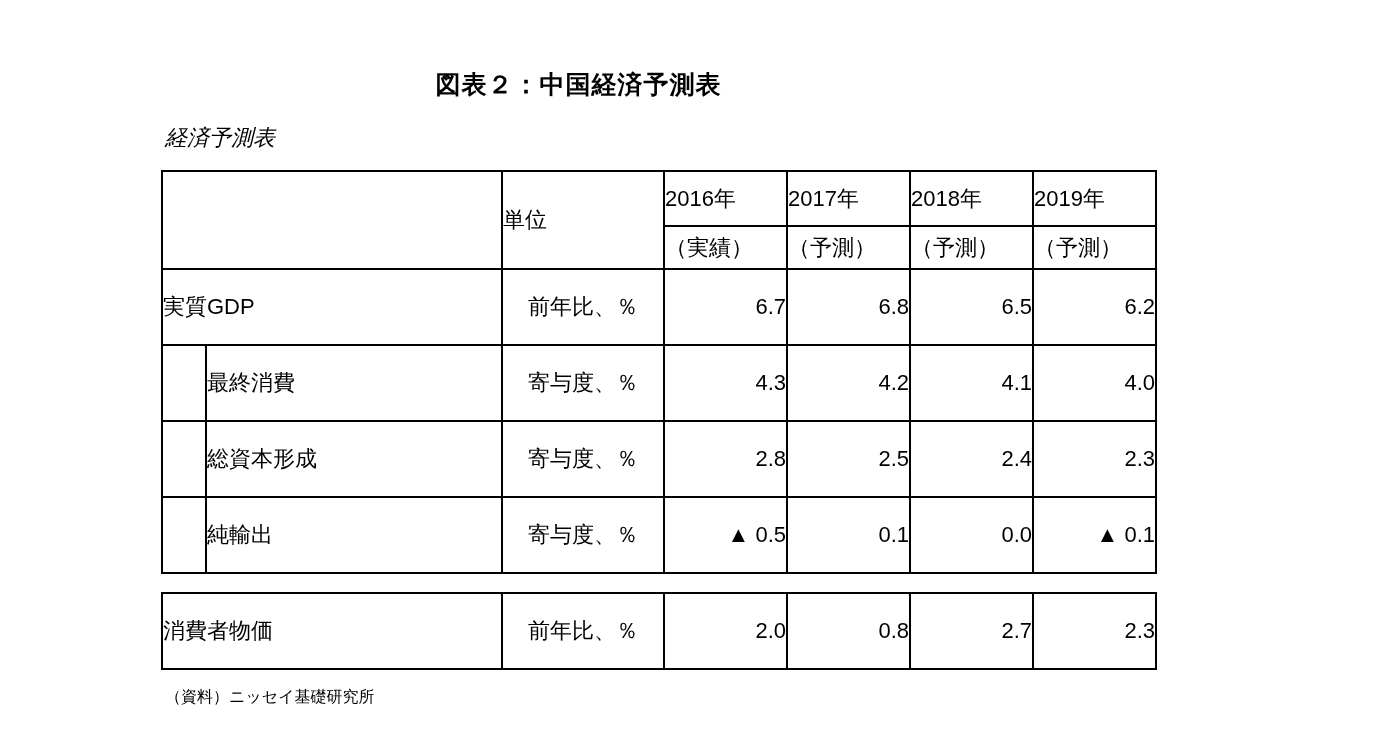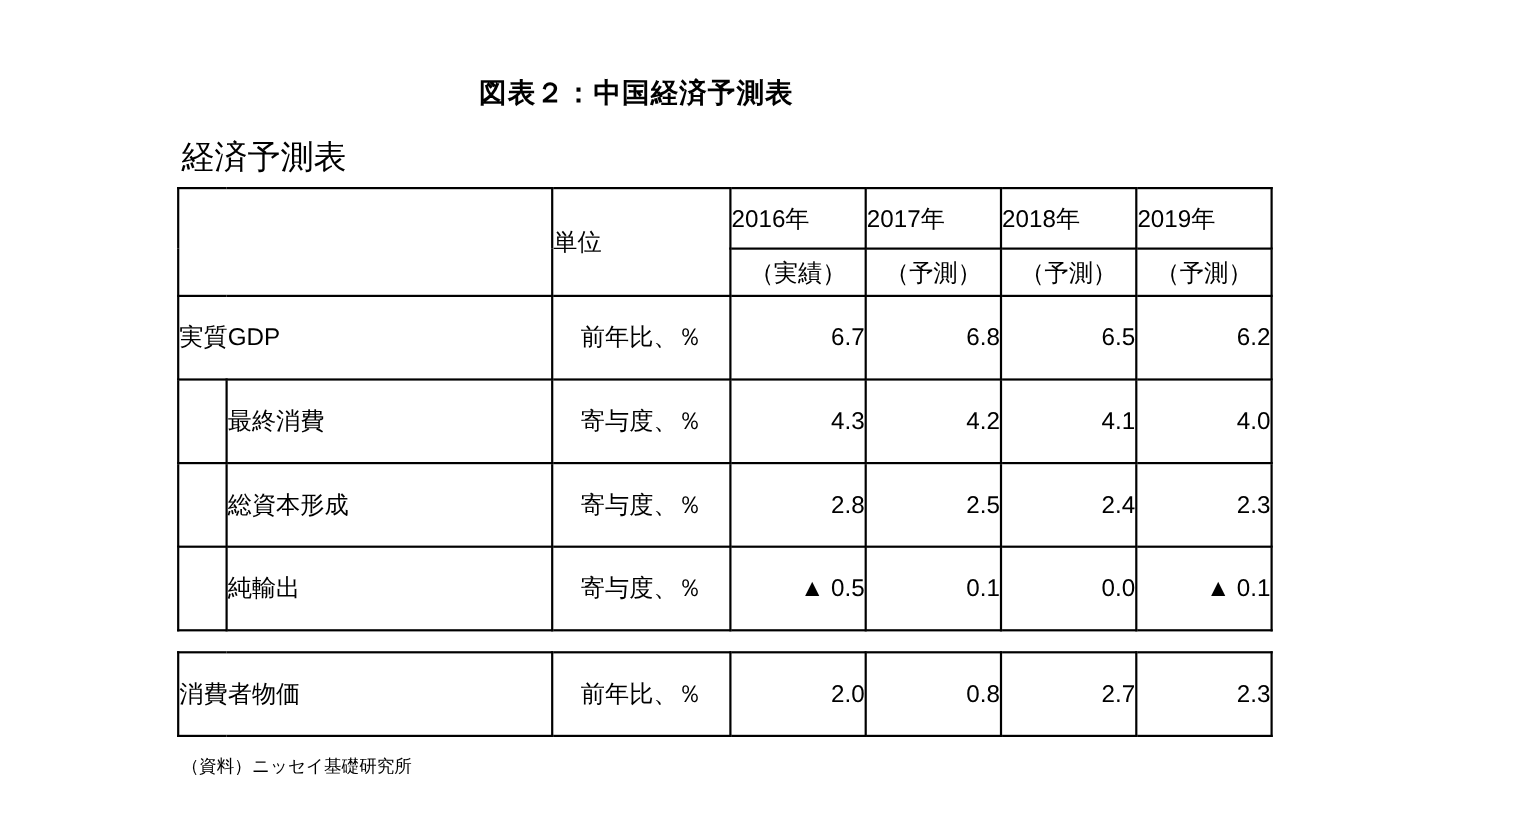--- a/index.html
+++ b/index.html
@@ -31,22 +31,23 @@
     text-align: center;
     font-size: 25px;
     font-weight: bold;
     letter-spacing: 1px;
   }
 
   .subtitle {
     position: absolute;
     left: 165px;
     top: 123px;
-    font-size: 30px;
+    font-size: 22px;
     font-weight: normal;
+    font-style: italic;
   }
 
   .source {
     position: absolute;
     left: 165px;
     top: 687px;
     font-size: 16px;
   }
 
   
@@ -81,21 +82,20 @@
   col.c-label2 { width: 296px; }
   col.c-unit   { width: 162px; }
   col.c-year   { width: 123px; }
 
   .hdr-year {
     text-align: left;
     font-size: 23px;
     height: 53px;
   }
   .hdr-sub {
-    text-align: center;
     font-size: 18px;
     height: 41px;
     margin-left: 40px;
   }
   .hdr-unit {
     font-size: 23px;
   }
   .hdr-blank { }
 
   .row-label {

